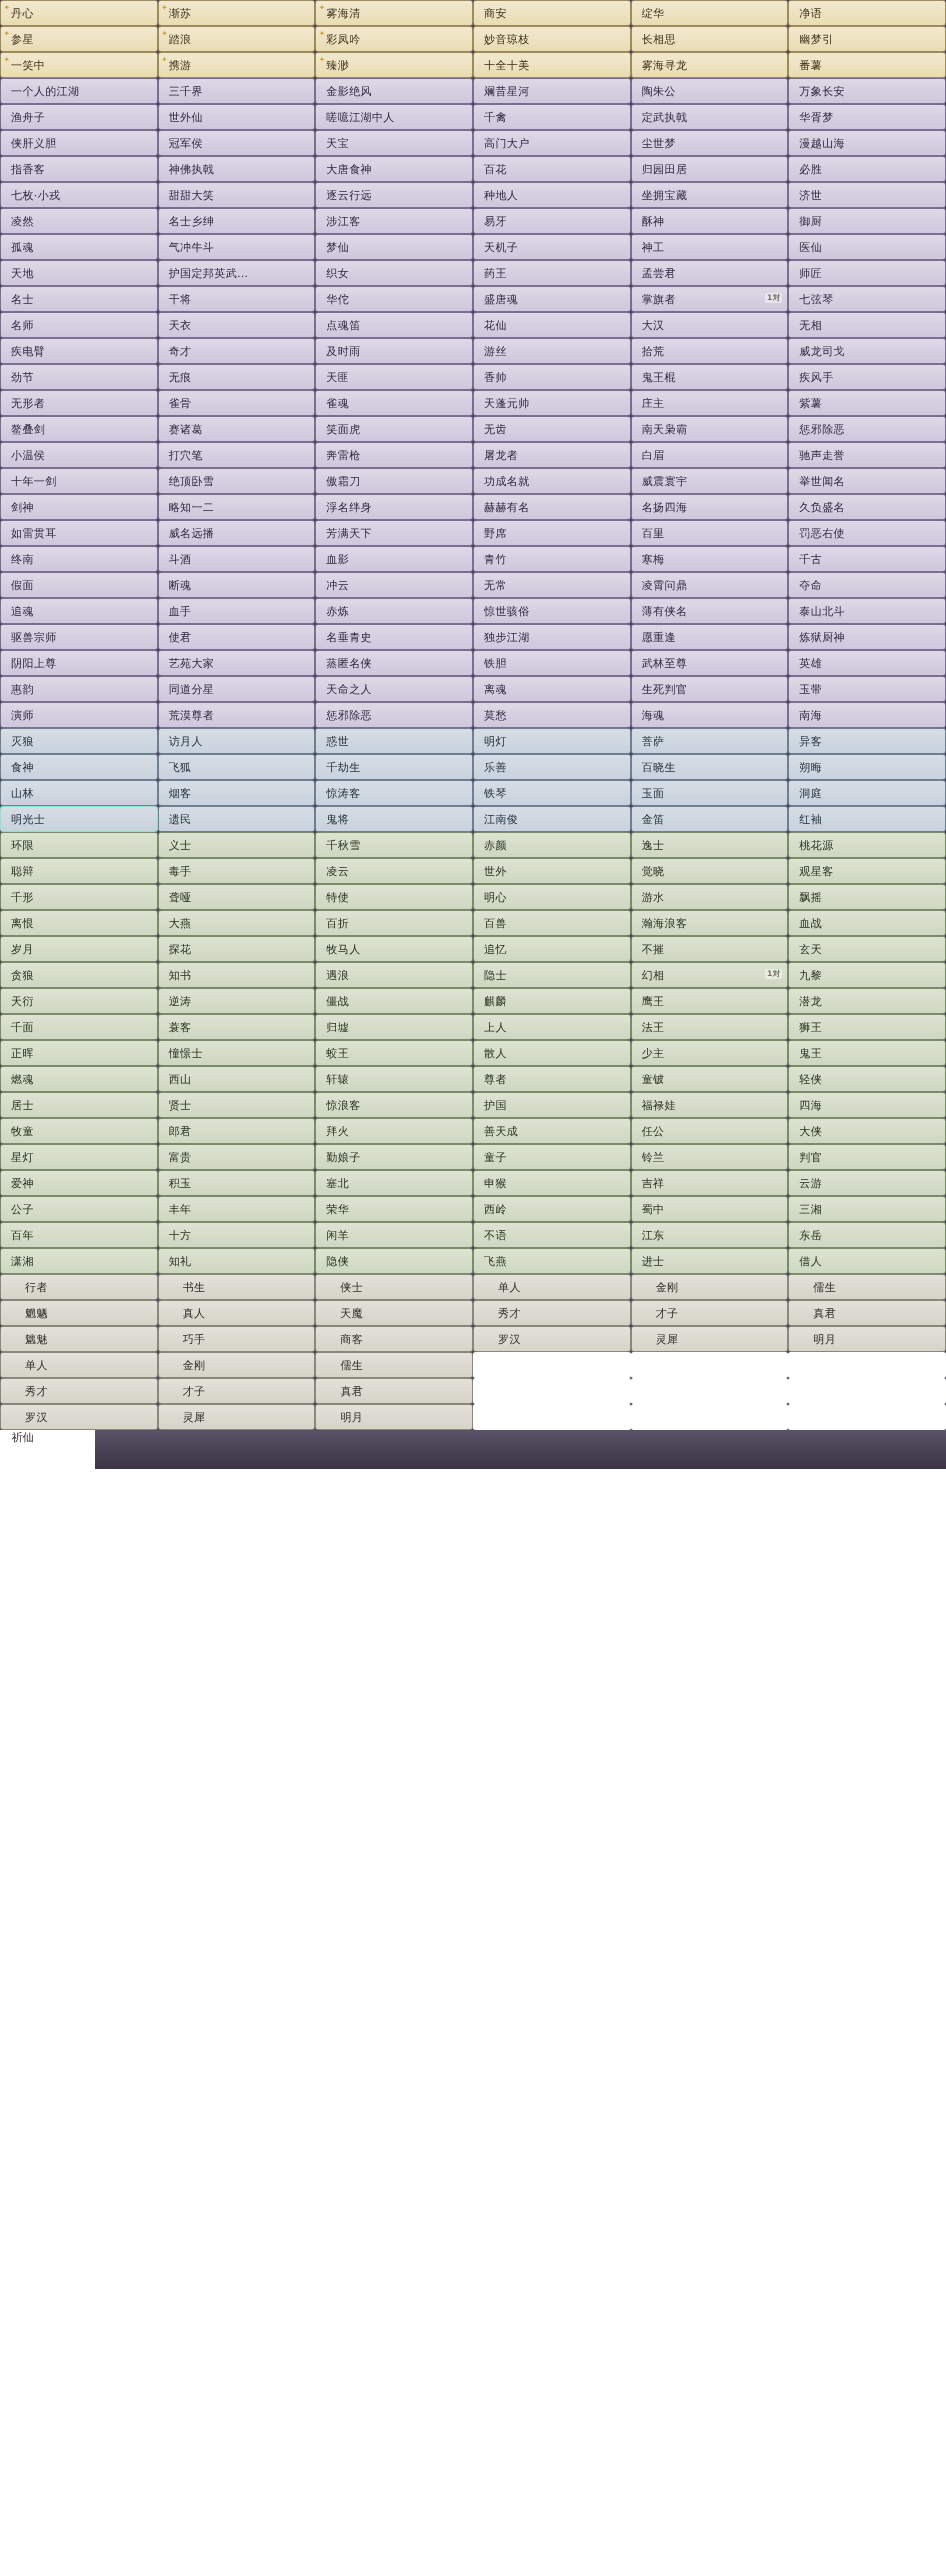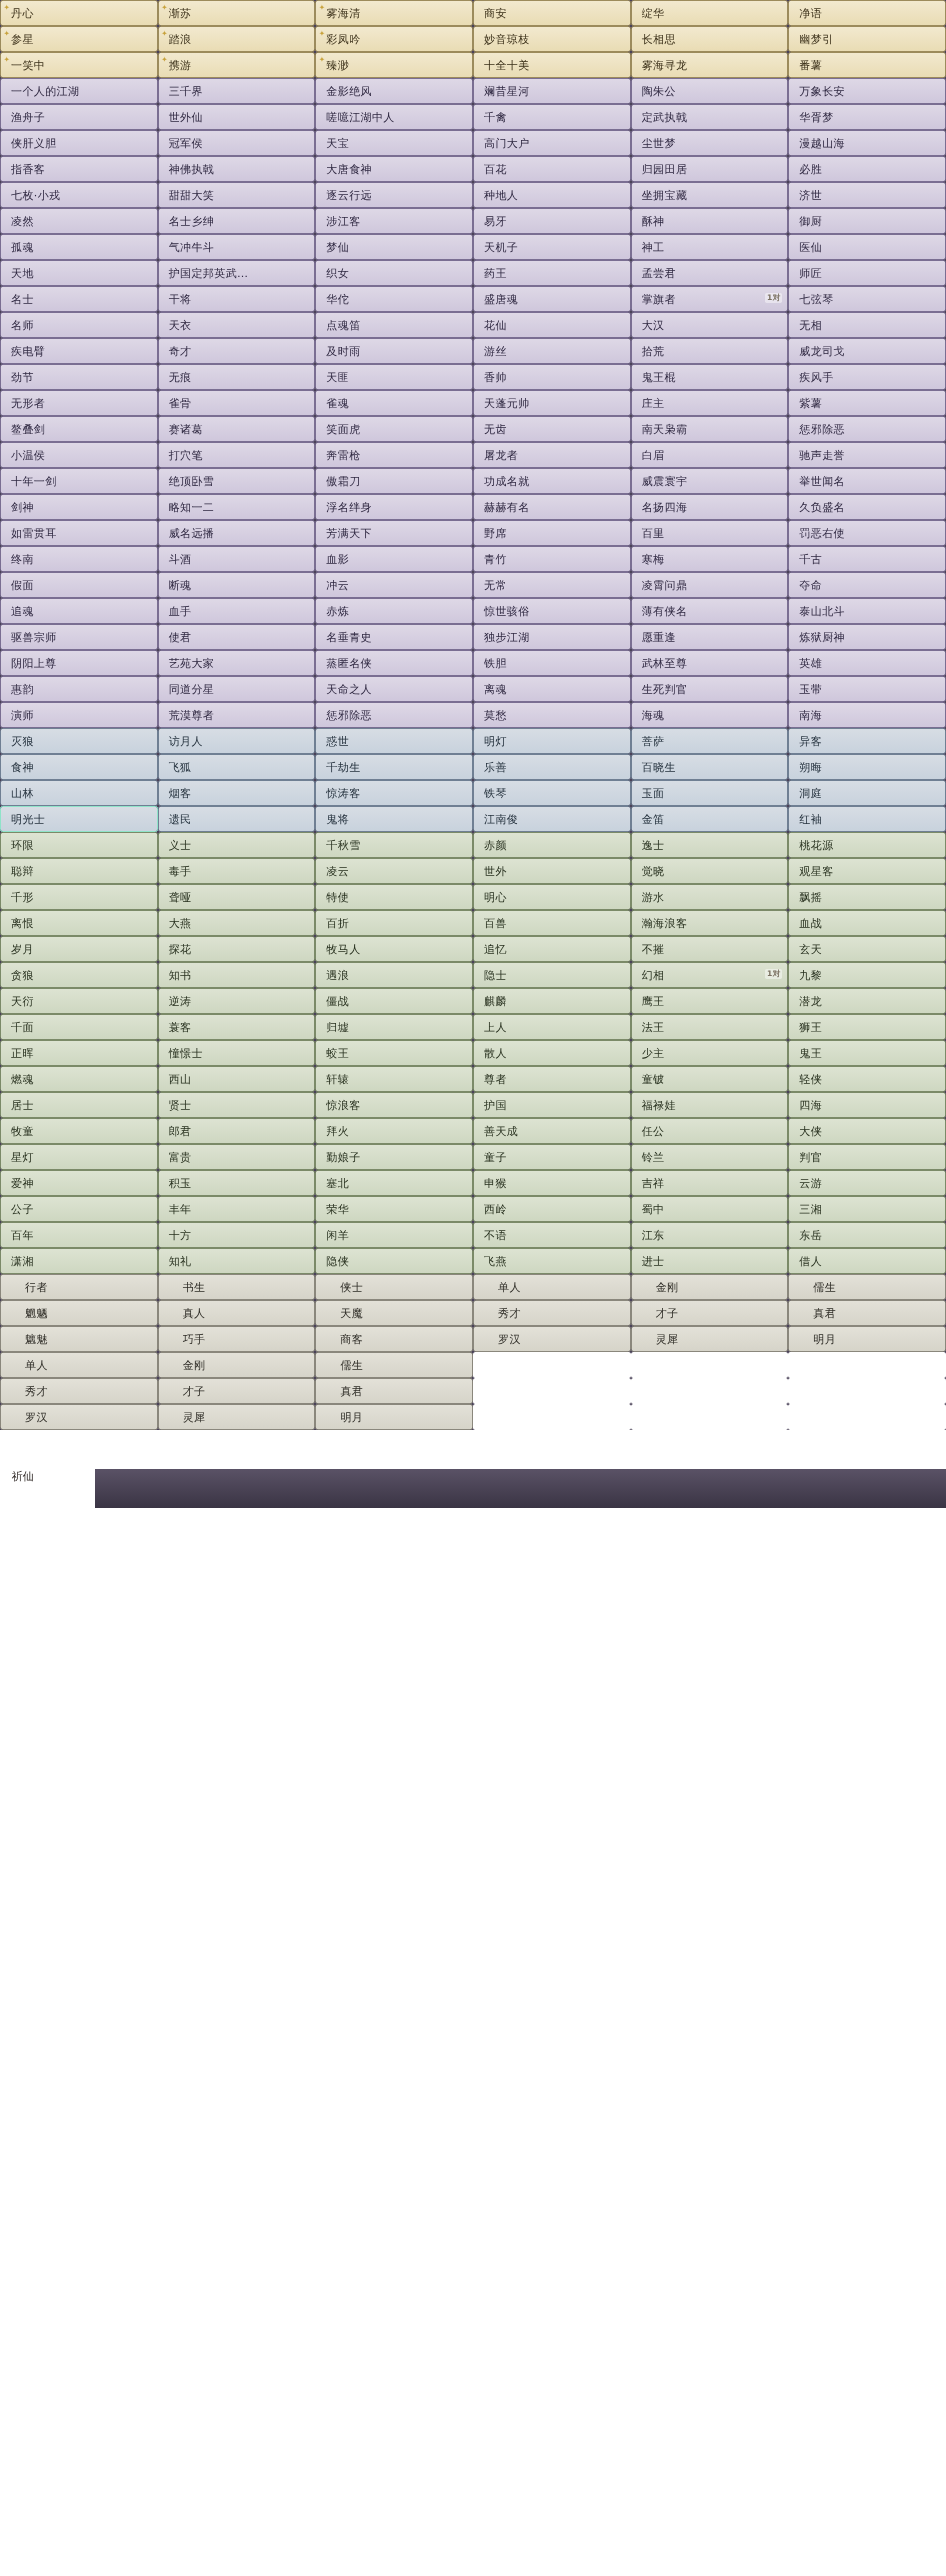--- a/index.html
+++ b/index.html
@@ -89,21 +89,20 @@
   }
   .sel{
     outline:1.7px solid #8fe3c9;
     outline-offset:-1.7px;
   }
   #footer{
     width:946px;
     height:42px;
     display:flex;
     background:#ffffff;
-    margin-top:39px;
   }
   #footer .leftpad{
     width:95px;
     height:42px;
     background:#ffffff;
     display:flex;
     align-items:flex-start;
     padding-left:11.8px;
     box-sizing:border-box;
     font-size:11px;

